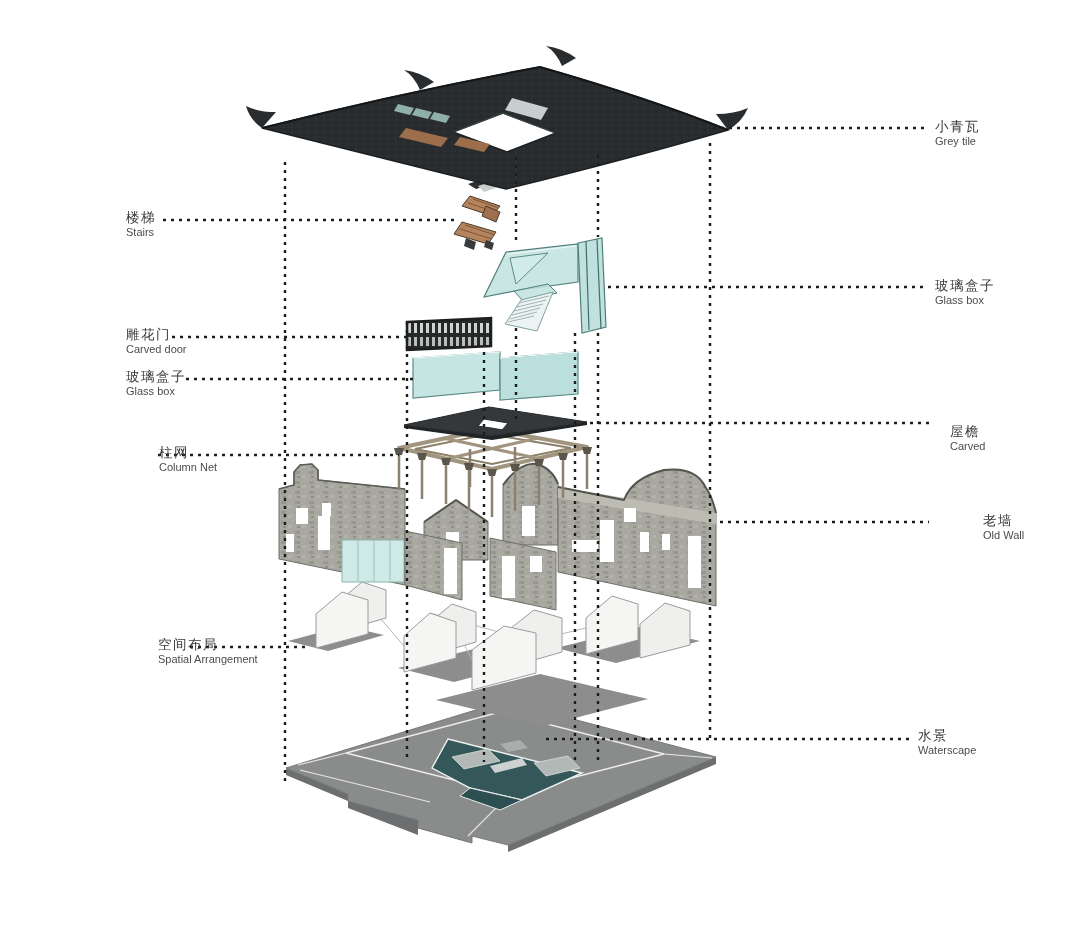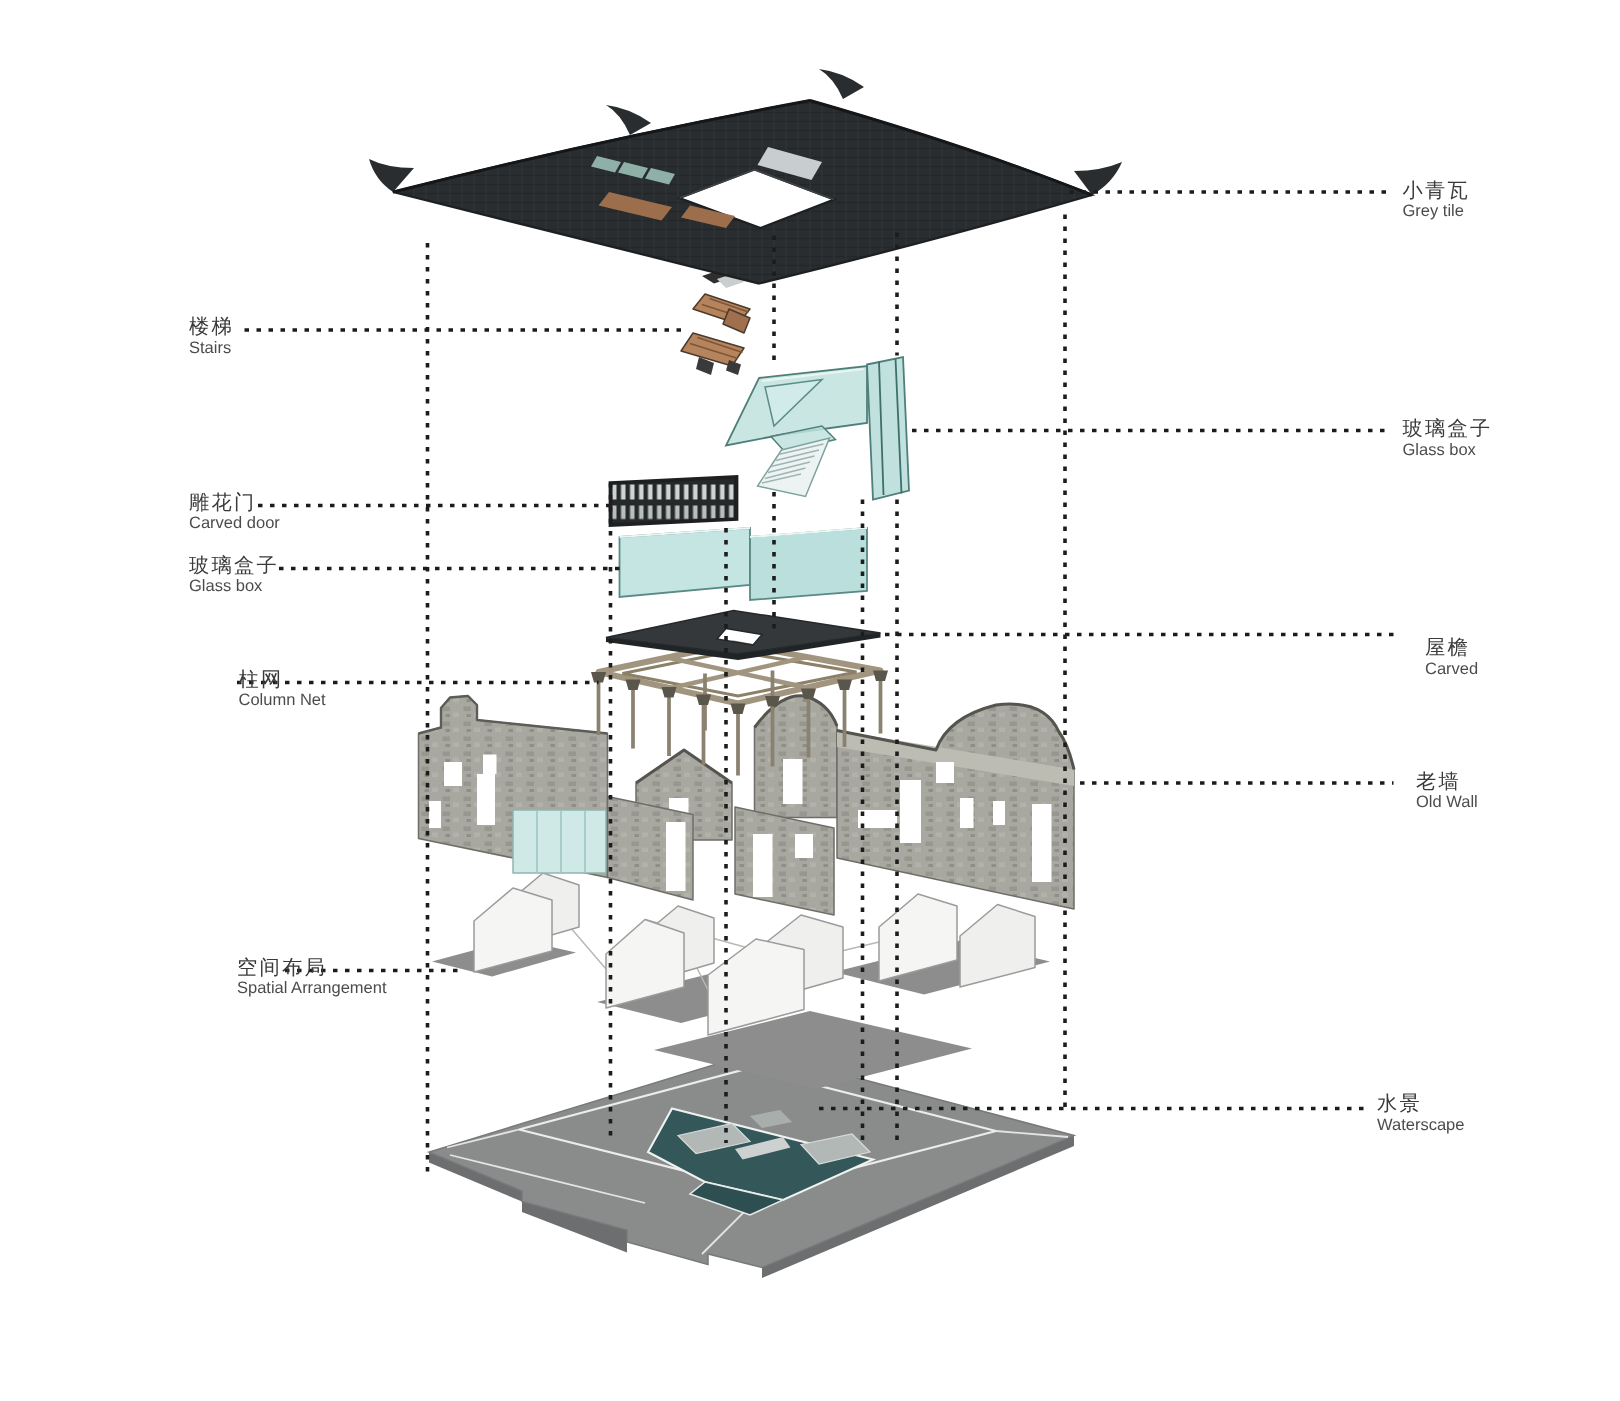--- a/index.html
+++ b/index.html
@@ -12,21 +12,21 @@
   
   .lbl-stairs{left:126px;top:210px;}
   .lbl-carved-door{left:126px;top:327px;}
   .lbl-glass-box-left{left:126px;top:369px;}
   .lbl-column-net{left:126px;top:445px;margin-left:33px;}
   .lbl-spatial{left:126px;top:637px;margin-left:32px;}
   
   .lbl-grey-tile{left:935px;top:119px;}
   .lbl-glass-box-right{left:935px;top:278px;}
   .lbl-eaves{left:938px;top:424px;margin-left:12px;}
-  .lbl-old-wall{left:944px;top:513px;}
+  .lbl-old-wall{left:983px;top:513px;}
   .lbl-waterscape{left:918px;top:728px;}
 </style>
 </head>
 <body>
 
 <div id="stage">
 
 <svg id="axon-svg" width="1080" height="934" viewBox="0 0 1080 934">
   <defs>
     <pattern id="stone" width="14" height="10" patternUnits="userSpaceOnUse">

